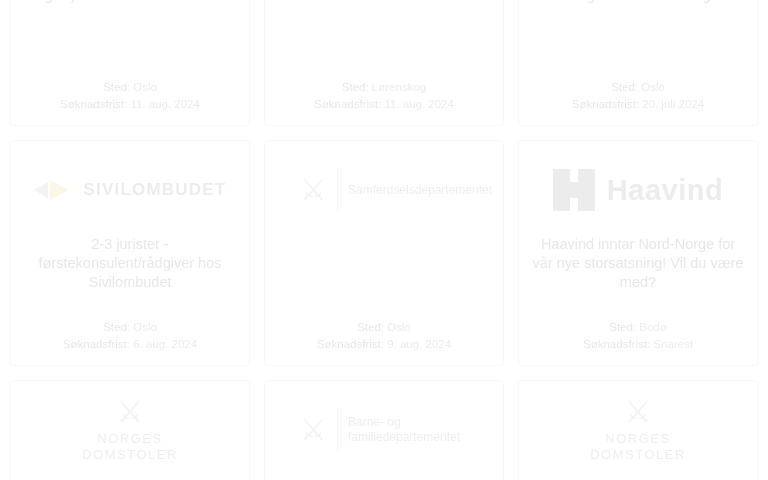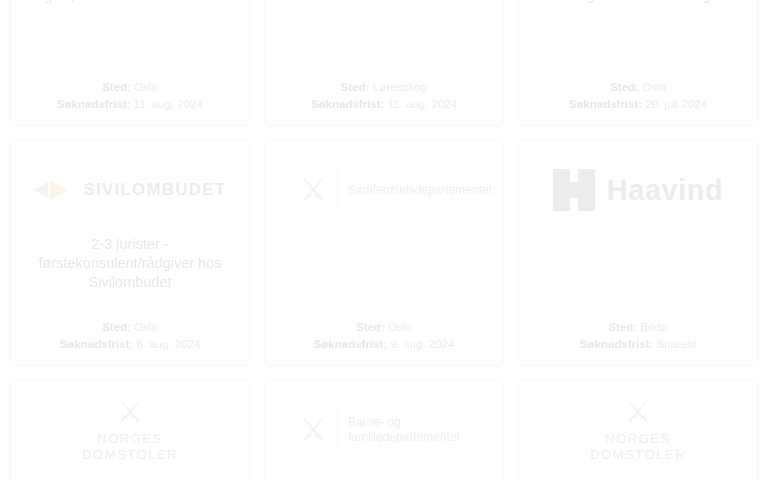--- a/index.html
+++ b/index.html
@@ -70,21 +70,21 @@
     width: 100%;
     text-align: center;
   }
 
   .meta-line {
     font-size: 11.5px;
     color: #8a8a8a;
     line-height: 17px;
   }
   .meta-line .lbl {
-    font-weight: bold;
+    font-weight: normal;
     color: #6f6f6f;
   }
   .meta-sted { margin-top: 10px; }
 
   
   .logo-sivilombudet {
     display: flex;
     align-items: center;
     gap: 10px;
   }
@@ -280,20 +280,21 @@
     </div>
   </div>
 
   <div class="card row-2">
     <div class="logo-area">
       <div class="logo-haavind">
         <span class="block"></span>
         <span class="wordmark">Haavind</span>
       </div>
     </div>
+    <div class="card-title">Haavind inntar Nord-Norge for vår nye storsatsning! Vil du være med?</div>
     <div class="meta">
       <div class="meta-line meta-sted">
         <span class="lbl">Sted:</span>
         <span>Bodø</span>
       </div>
       <div class="meta-line">
         <span class="lbl">Søknadsfrist:</span>
         <span>Snarest</span>
       </div>
     </div>

